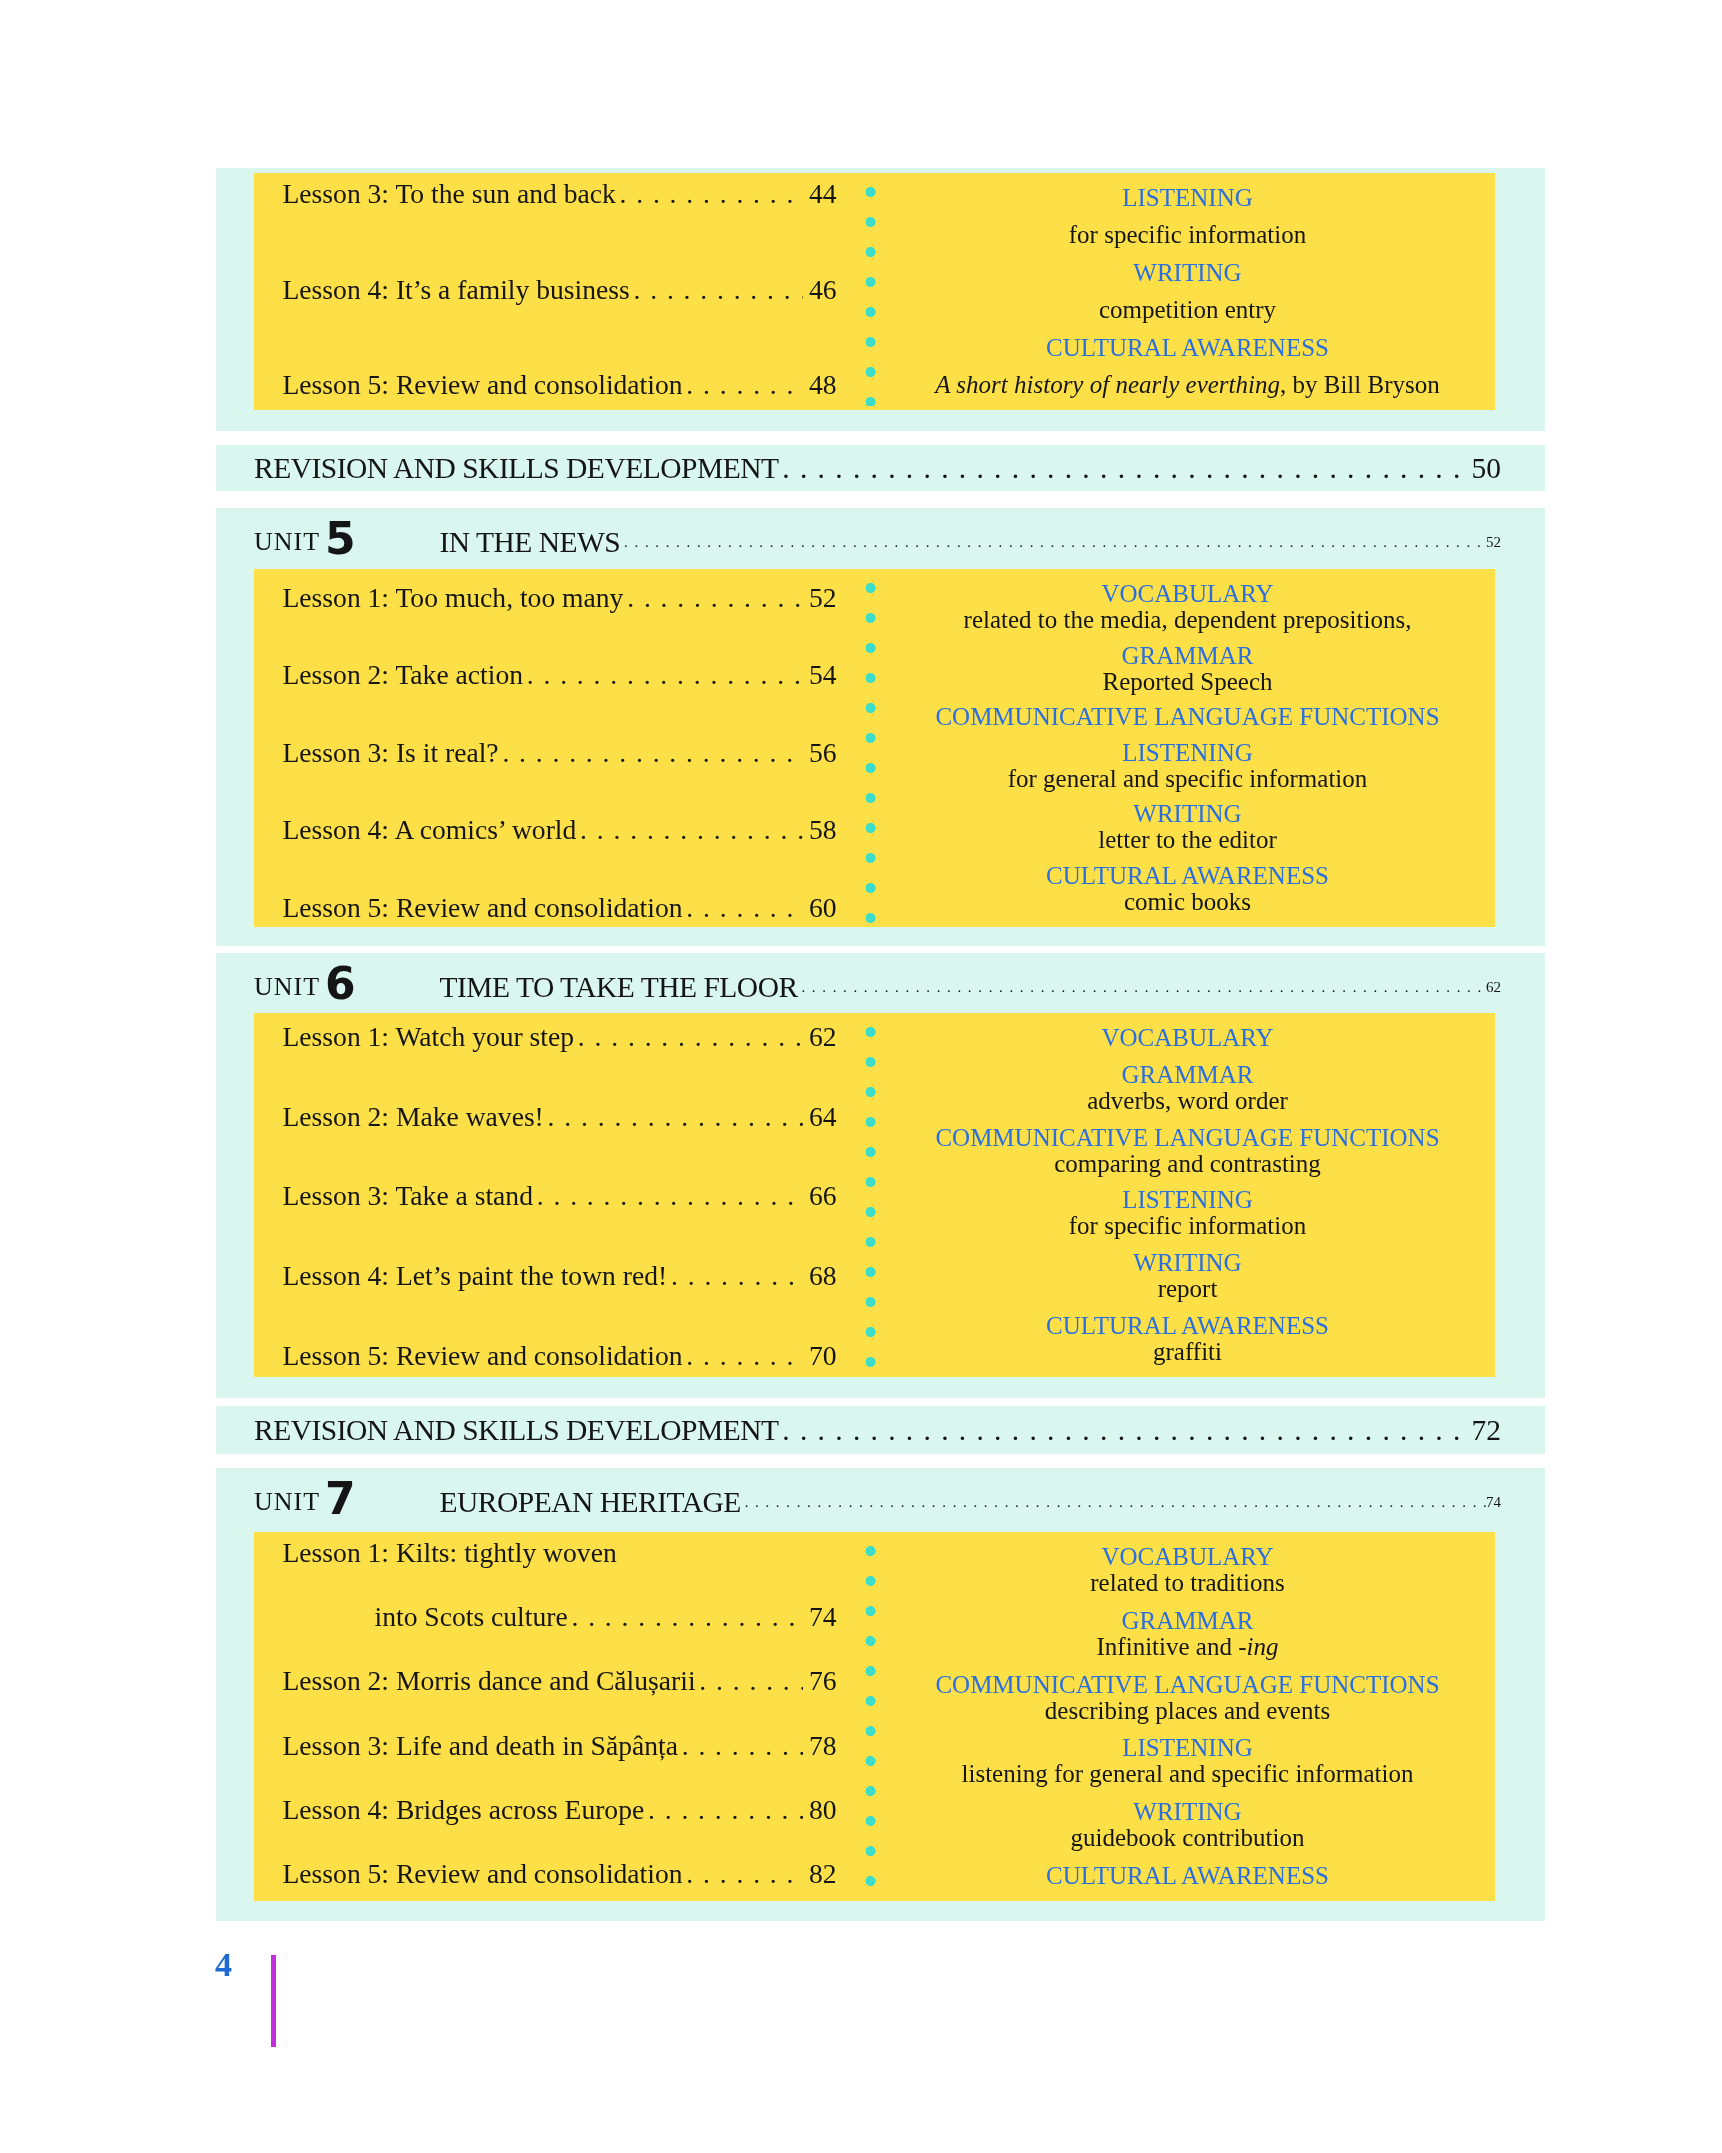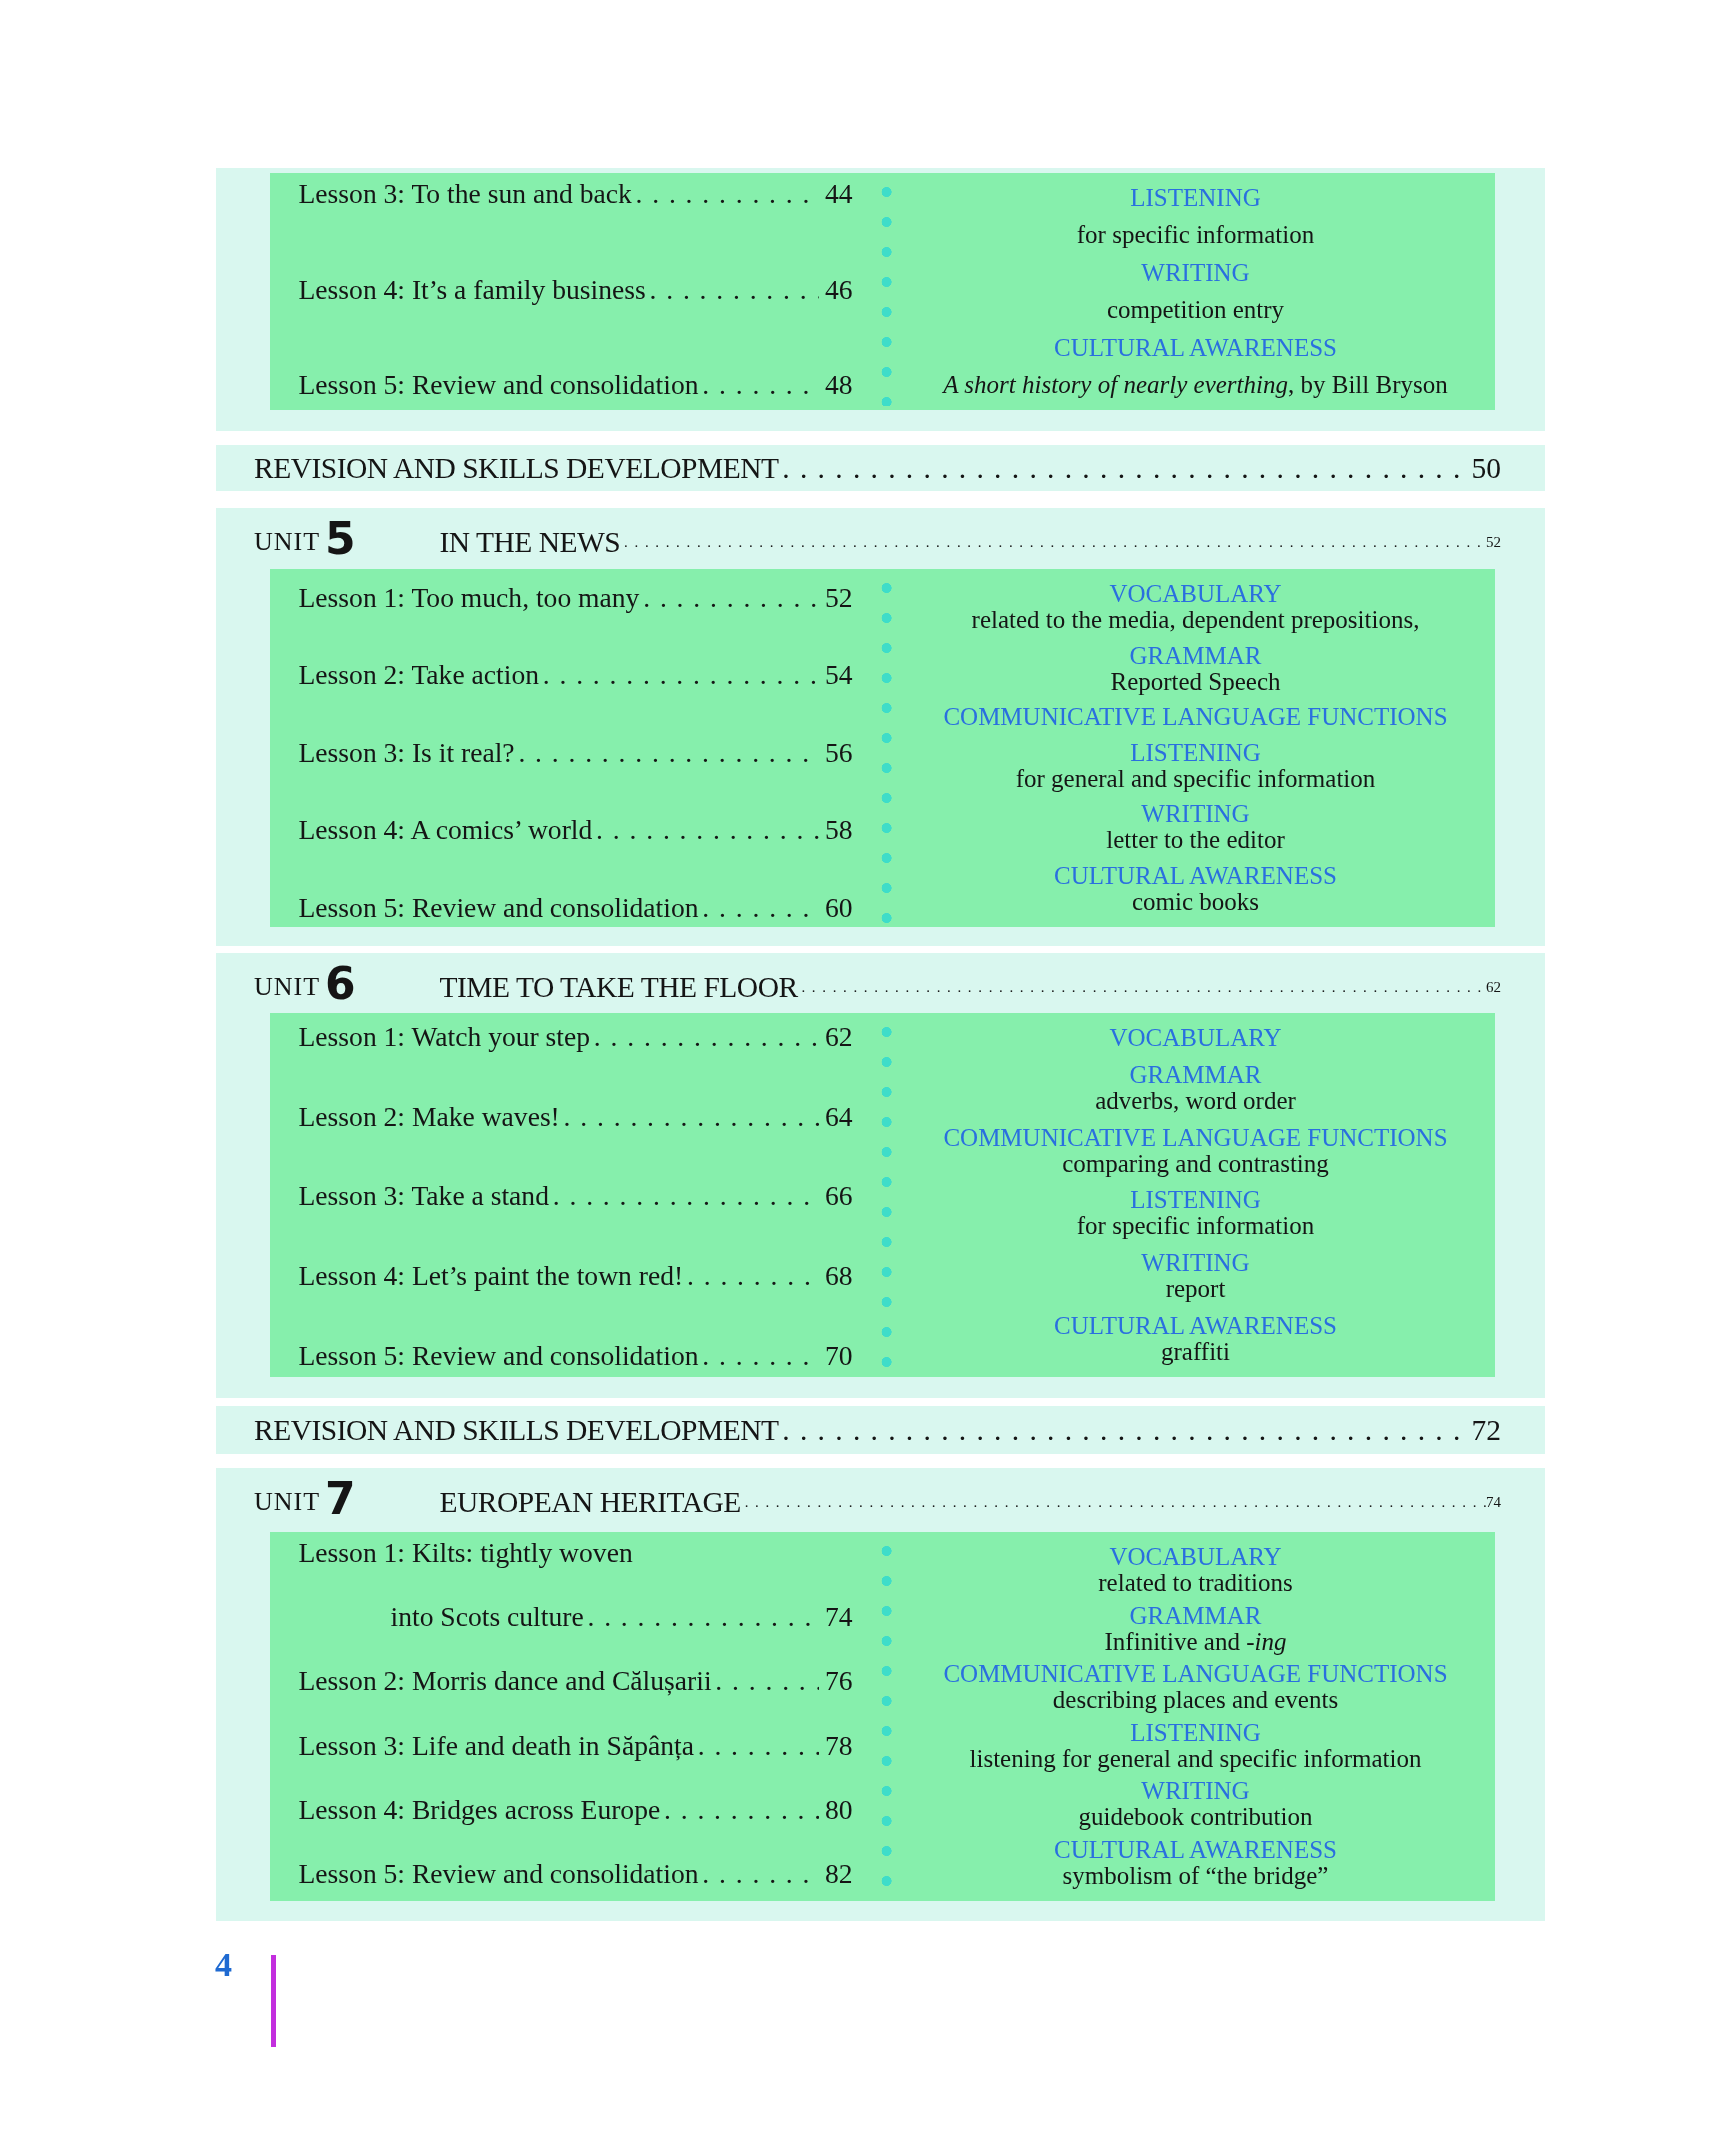--- a/index.html
+++ b/index.html
@@ -41,21 +41,21 @@
     font-size:44px;line-height:1;margin-left:4.8px;position:relative;top:-3.8px;
   }
   .unit-title{font-size:29.5px;margin-left:84px;letter-spacing:-0.5px;white-space:nowrap;}
   .unit-page,.band-page,.lesson-page{font-size:inherit;}
 
   .leader{
     flex:1 1 0;overflow:hidden;white-space:nowrap;padding:0 3.8px;
     word-spacing:2.9px;
   }
 
-  .white-box{position:absolute;left:54px;right:50px;background:#86efac;}
+  .white-box{position:absolute;left:38px;right:50px;background:#fde047;}
   #u4 .white-box{top:4.8px;bottom:21px;}
   #u5 .white-box{top:61px;bottom:19px;}
   #u6 .white-box{top:60px;bottom:21px;}
   #u7 .white-box{top:64px;bottom:20px;}
 
   .left-col{
     position:absolute;left:28.5px;top:0;bottom:0;width:554px;
     display:flex;flex-direction:column;justify-content:space-between;box-sizing:border-box;
   }
   #u4 .left-col{padding:1.9px 0 5.7px;}
@@ -321,21 +321,20 @@
           <div class="skill">
             <div class="skill-h">LISTENING</div>
             <div class="skill-d"><span>listening for general and specific information</span></div>
           </div>
           <div class="skill">
             <div class="skill-h">WRITING</div>
             <div class="skill-d"><span>guidebook contribution</span></div>
           </div>
           <div class="skill">
             <div class="skill-h">CULTURAL AWARENESS</div>
-            <div class="skill-d"><span>symbolism of “the bridge”</span></div>
           </div>
         </div>
     </div>
   </section>
 
   <div class="footer-page-num">4</div>
   <div class="footer-rule"></div>
 
 </div>
 

